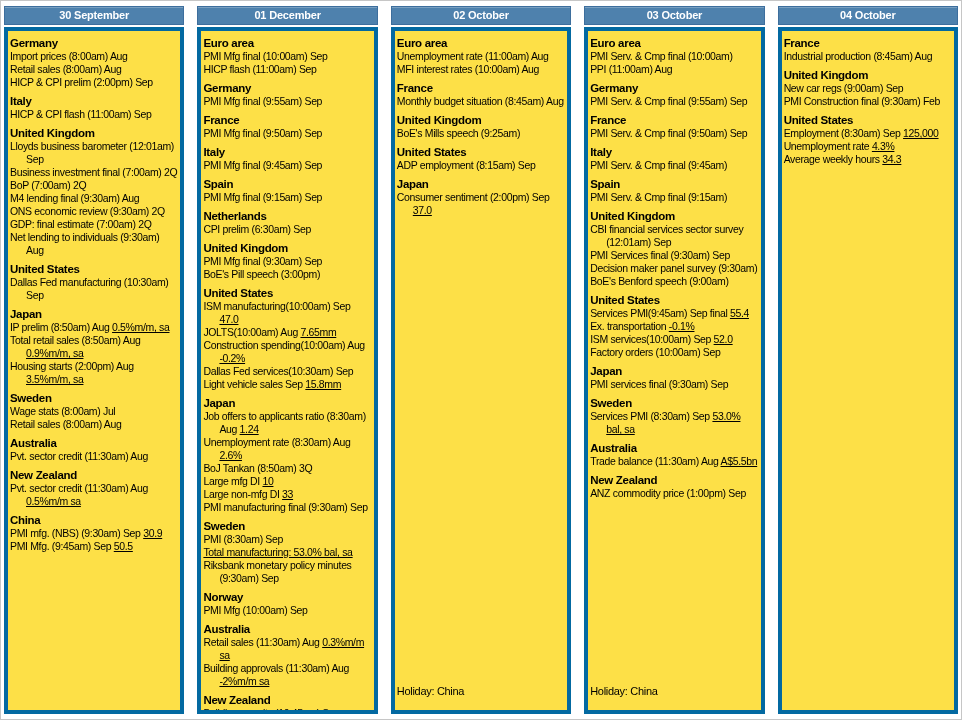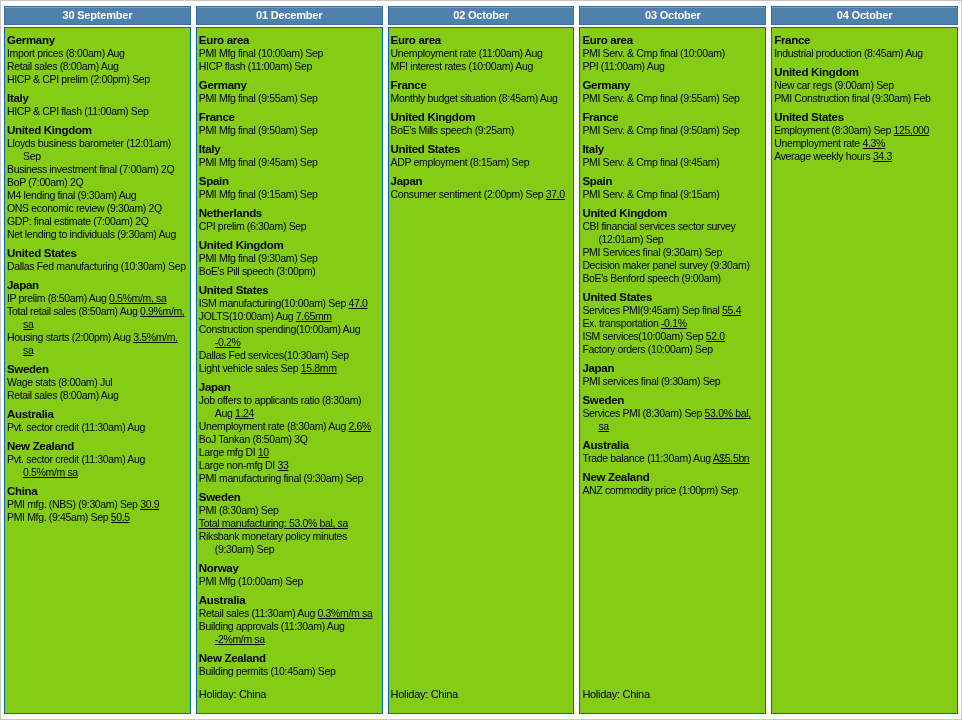--- a/index.html
+++ b/index.html
@@ -12,21 +12,21 @@
   }
   .page {
     position: absolute; left: 0; top: 0;
     width: 962px; height: 720px;
     box-sizing: border-box;
     border: 1px solid #c6c6c6;
     padding: 5px 3px 5px 3px;
   }
   .board {
     display: flex;
-    gap: 5px;
+    gap: 13px;
     height: 100%;
     box-sizing: border-box;
   }
   .col {
     flex: 1;
     min-width: 0;
     display: flex;
     flex-direction: column;
   }
   .col-header {
@@ -39,22 +39,22 @@
     font-weight: bold;
     font-size: 11px;
     letter-spacing: -0.2px;
     text-align: center;
     box-sizing: border-box;
     flex: 0 0 auto;
   }
   .col-body {
     flex: 1;
     margin-top: 2px;
-    border: 1px solid #0369a1;
-    background: #84cc16;
+    border: 4px solid #0369a1;
+    background: #fde047;
     padding: 5px 3px 10px 2px;
     display: flex;
     flex-direction: column;
     overflow: hidden;
     box-sizing: border-box;
   }
   .group { margin-bottom: 5px; }
   .country {
     font-size: 11.5px;
     font-weight: bold;

